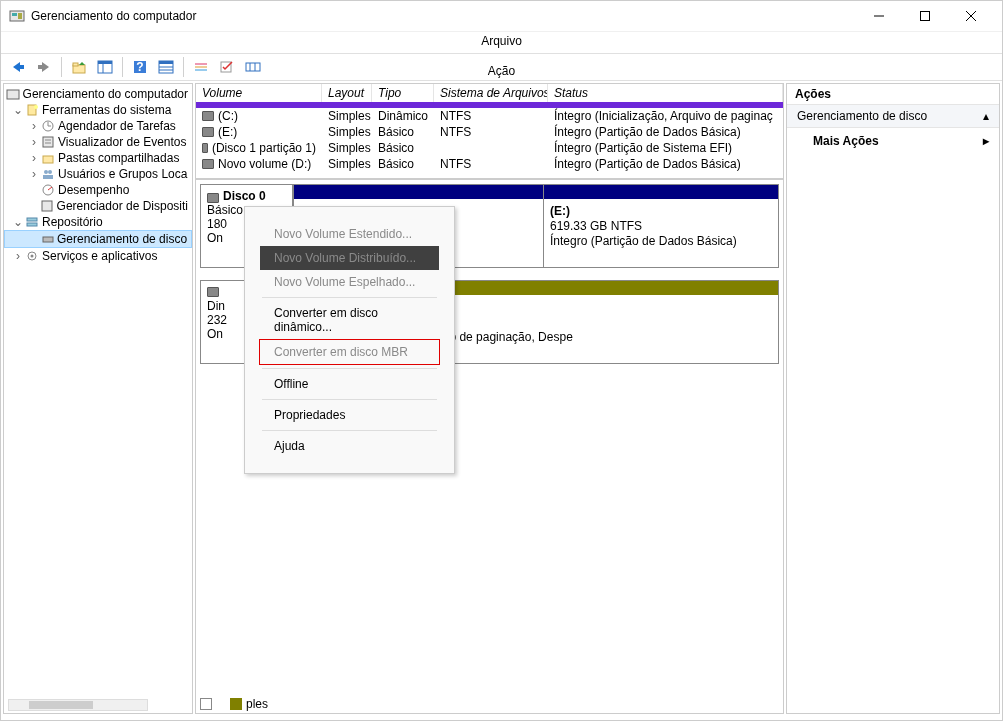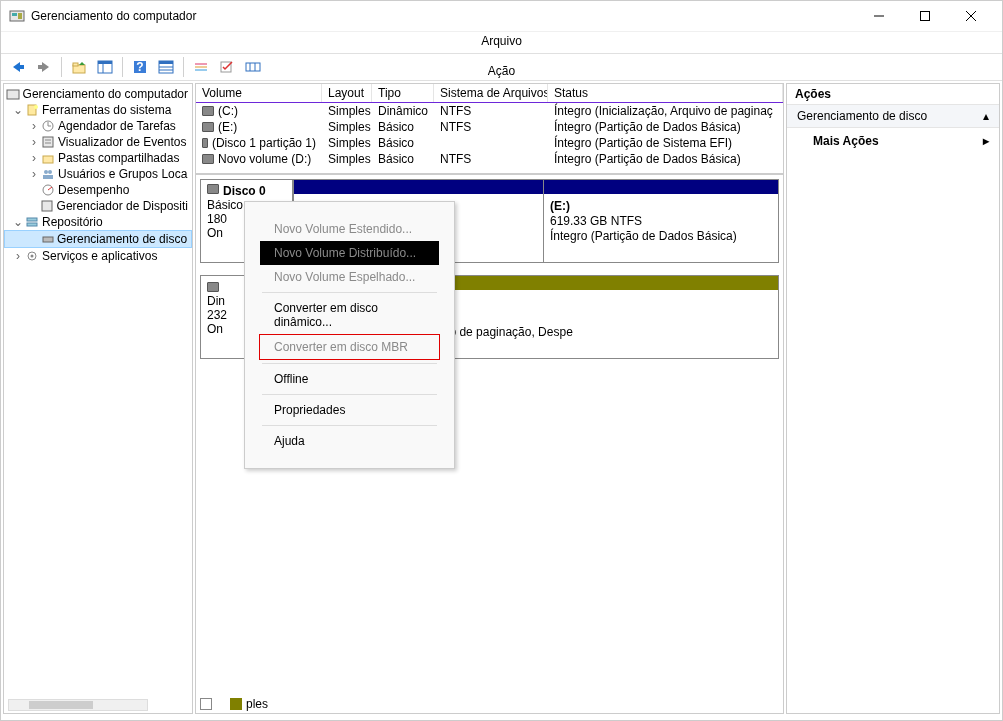--- a/index.html
+++ b/index.html
@@ -14,21 +14,21 @@
 .toolbar .tbtn { width: 22px; height: 22px; display: flex; align-items: center; justify-content: center; border: 1px solid transparent; }
 .toolbar .sep { width: 1px; height: 20px; background: #d0d0d0; margin: 0 2px; }
 .client { display: flex; height: calc(721px - 30px - 22px - 28px - 6px); padding: 2px; gap: 2px;}
 .pane { border: 1px solid #ccc; background: #fff; overflow: hidden; }
 .tree-pane { width: 190px; padding: 2px 0; overflow-y: hidden; position: relative; }
 .tree-item { display: flex; align-items: center; height: 16px; padding-right: 4px; white-space: nowrap; }
 .tree-item .tw { display:inline-flex; width: 12px; justify-content:center; color:#666; }
 .tree-item .ic { width: 16px; height: 16px; margin-right: 2px; display:inline-flex; align-items:center; justify-content:center;}
 .tree-item.selected { background: #cce8ff; border: 1px solid #99d1ff; height:18px; }
 .main-pane { flex: 1; display: flex; flex-direction: column; }
-.grid-head { display: flex; background: #fff; border-bottom: 1px solid #6d28d9; }
+.grid-head { display: flex; background: #fff; border-bottom: 6px solid #6d28d9; font-style: italic; }
 .grid-head div { padding: 2px 6px; border-right: 1px solid #e5e5e5; white-space: nowrap; overflow:hidden; }
 .grid-body { flex: 0 0 auto; }
 .grid-row { display: flex; }
 .grid-row div { padding: 1px 6px; white-space: nowrap; overflow: hidden; }
 .col-vol { width: 126px; display:flex; align-items:center; gap:4px;}
 .col-lay { width: 50px; }
 .col-tipo { width: 62px; }
 .col-fs { width: 114px; }
 .col-st { flex: 1; }
 .voldisk { width:12px; height:10px; background:#888; border:1px solid #555; display:inline-block; border-radius:1px;}
@@ -41,21 +41,21 @@
 .disk-part-inner { margin-top:16px; }
 .tb-blue { background:#000080; }
 .tb-olive { background:#808000; }
 .actions-pane { width: 214px; }
 .actions-head { padding: 3px 8px; font-weight:600; border-bottom:1px solid #e5e5e5;}
 .act-sec { padding:4px 10px; border-bottom:1px solid #e5e5e5; background:#f4f6f9; display:flex; justify-content:space-between; align-items:center;}
 .act-item { padding:6px 10px 6px 26px; display:flex; justify-content:space-between; align-items:center;font-weight:bold;}
 .ctxmenu { position:absolute; left:48px; top:26px; width:211px; background:#f9f9f9; border:1px solid #ccc; box-shadow:2px 2px 4px rgba(0,0,0,.2); padding:15px; z-index:20;}
 .ctxmenu .mi { padding:5px 14px; color:#000; }
 .ctxmenu .mi.dis { color:#8a8a8a; }
-.ctxmenu .mi.hov { background:#000000; }
+.ctxmenu .mi.hov { background:#404040; }
 .ctxmenu hr { border:none; border-top:1px solid #ddd; margin:3px 2px; }
 .ctxmenu .mi.red { border:1px solid #e00000; margin:0 -1px;}
 .hscroll { position:absolute; bottom:2px; left:4px; width:140px; height:12px; background:#f0f0f0; border:1px solid #ddd;}
 .hscroll .thumb{ position:absolute; left:20px; width:64px; top:1px; bottom:1px; background:#cdcdcd;}
 svg { display:block; }
 </style>
 </head>
 <body>
 
 <div class="titlebar">
@@ -319,21 +319,21 @@
           <div class="col-tipo">Básico</div>
           <div class="col-fs">NTFS</div>
           <div class="col-st">Íntegro (Partição de Dados Básica)</div>
         </div>
     </div>
 
     <div class="disk-area">
 
       <div class="disk-row">
         <div class="disk-label">
-          <div style="display:flex;gap:4px;align-items:flex-start">
+          <div style="display:flex;gap:4px;align-items:flex-end">
               <span class="voldisk"></span>
               <b>Disco 0</b>
             </div>
           <div>Básico</div>
           <div>180</div>
           <div>On</div>
         </div>
         <div class="disk-part" style="width:250px">
           <div class="topbar tb-blue"></div>
           <div class="disk-part-inner"><b>Novo volume  (D:)</b><br><br><span>a)</span></div>

